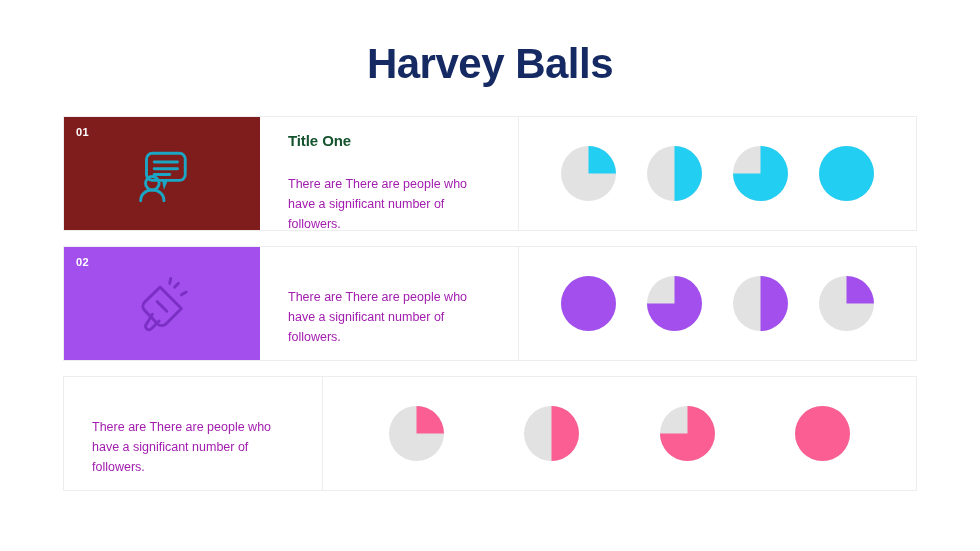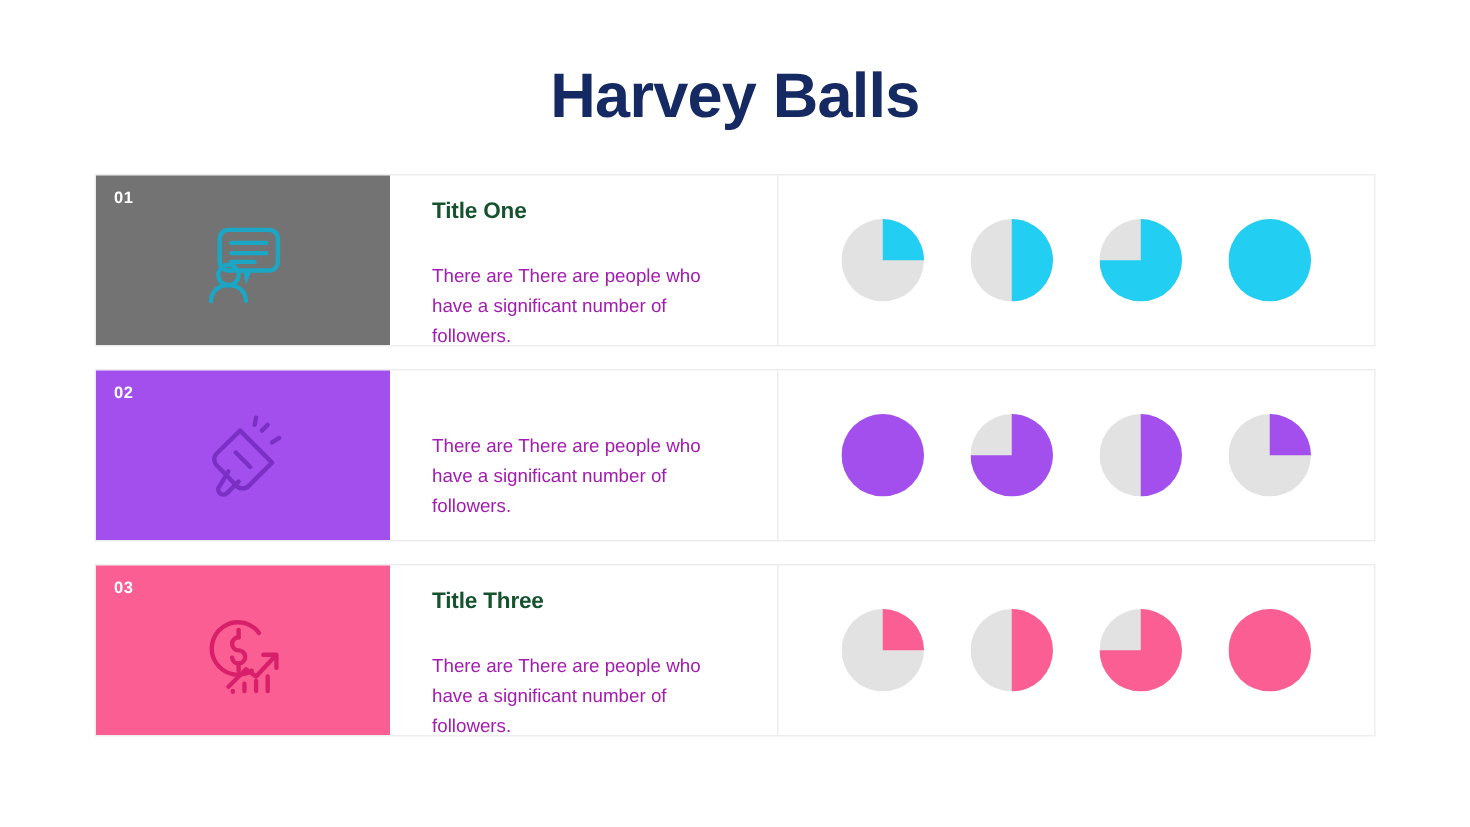--- a/index.html
+++ b/index.html
@@ -122,21 +122,21 @@
 </head>
 <body>
 
 <div class="slide">
 
   <div class="slide-title">Harvey Balls</div>
 
   <div class="rows">
 
     <div class="row">
-      <div class="panel" style="background: #737373;">
+      <div class="panel" style="background: #7f1d1d;">
         <div class="panel-num">01</div>
         <svg class="panel-icon" viewBox="0 0 64 64" fill="none">
           <rect x="16" y="8" width="40" height="28" rx="6" stroke="#1aa6c4" stroke-width="3"></rect>
           <path d="M32 36 L38 36 L34 46 Z" fill="#1aa6c4"></path>
           <line x1="24" y1="17" x2="48" y2="17" stroke="#1aa6c4" stroke-width="3" stroke-linecap="round"></line>
           <line x1="24" y1="24" x2="48" y2="24" stroke="#1aa6c4" stroke-width="3" stroke-linecap="round"></line>
           <line x1="24" y1="30" x2="40" y2="30" stroke="#1aa6c4" stroke-width="3" stroke-linecap="round"></line>
           <circle cx="22" cy="39" r="7" stroke="#1aa6c4" stroke-width="3" fill="none"></circle>
           <path d="M10 57 c0-7 5.5-11 12-11 s12 4 12 11" stroke="#1aa6c4" stroke-width="3" fill="none" stroke-linecap="round"></path>
         </svg>
@@ -196,39 +196,21 @@
             <path d="M 27.5 27.5 L 27.5 0 A 27.5 27.5 0 0 1 27.500000000000004 55 Z" fill="#a34fee"></path>
           </svg>
           <svg class="ball" viewBox="0 0 55 55">
             <circle cx="27.5" cy="27.5" r="27.5" fill="#e2e2e2"></circle>
             <path d="M 27.5 27.5 L 27.5 0 A 27.5 27.5 0 0 1 55 27.5 Z" fill="#a34fee"></path>
           </svg>
         </div>
     </div>
 
     <div class="row">
-      <div class="panel" style="background: rgb(250, 94, 147);">
-        <div class="panel-num">03</div>
-        <svg class="panel-icon" viewBox="0 0 64 64" fill="none">
-          <g stroke="#d81f6a" stroke-width="3" stroke-linecap="round" stroke-linejoin="round" fill="none">
-            <path d="M43 17 a18 18 0 1 0 -5 26"></path>
-            <path d="M29 20 a4.5 4.5 0 0 0 0 9 a4.5 4.5 0 0 1 0 9 a4.5 4.5 0 0 1 -4.5 -4"></path>
-            <line x1="29" y1="15" x2="29" y2="20"></line>
-            <line x1="29" y1="38" x2="29" y2="43"></line>
-            <path d="M22 54 L34 42 L41 47 L54 33"></path>
-            <path d="M46 32 L55 32 L55 41"></path>
-            <line x1="25" y1="57" x2="25" y2="57.5"></line>
-            <line x1="33" y1="52" x2="33" y2="57"></line>
-            <line x1="41" y1="50" x2="41" y2="57"></line>
-            <line x1="49" y1="47" x2="49" y2="57"></line>
-          </g>
-        </svg>
-      </div>
       <div class="textcol">
-        <div class="item-title">Title Three</div>
         <div class="item-desc">There are There are people who have a significant number of followers.</div>
       </div>
       <div class="ballscol">
           <svg class="ball" viewBox="0 0 55 55">
             <circle cx="27.5" cy="27.5" r="27.5" fill="#e2e2e2"></circle>
             <path d="M 27.5 27.5 L 27.5 0 A 27.5 27.5 0 0 1 55 27.5 Z" fill="#fa5e93"></path>
           </svg>
           <svg class="ball" viewBox="0 0 55 55">
             <circle cx="27.5" cy="27.5" r="27.5" fill="#e2e2e2"></circle>
             <path d="M 27.5 27.5 L 27.5 0 A 27.5 27.5 0 0 1 27.500000000000004 55 Z" fill="#fa5e93"></path>

